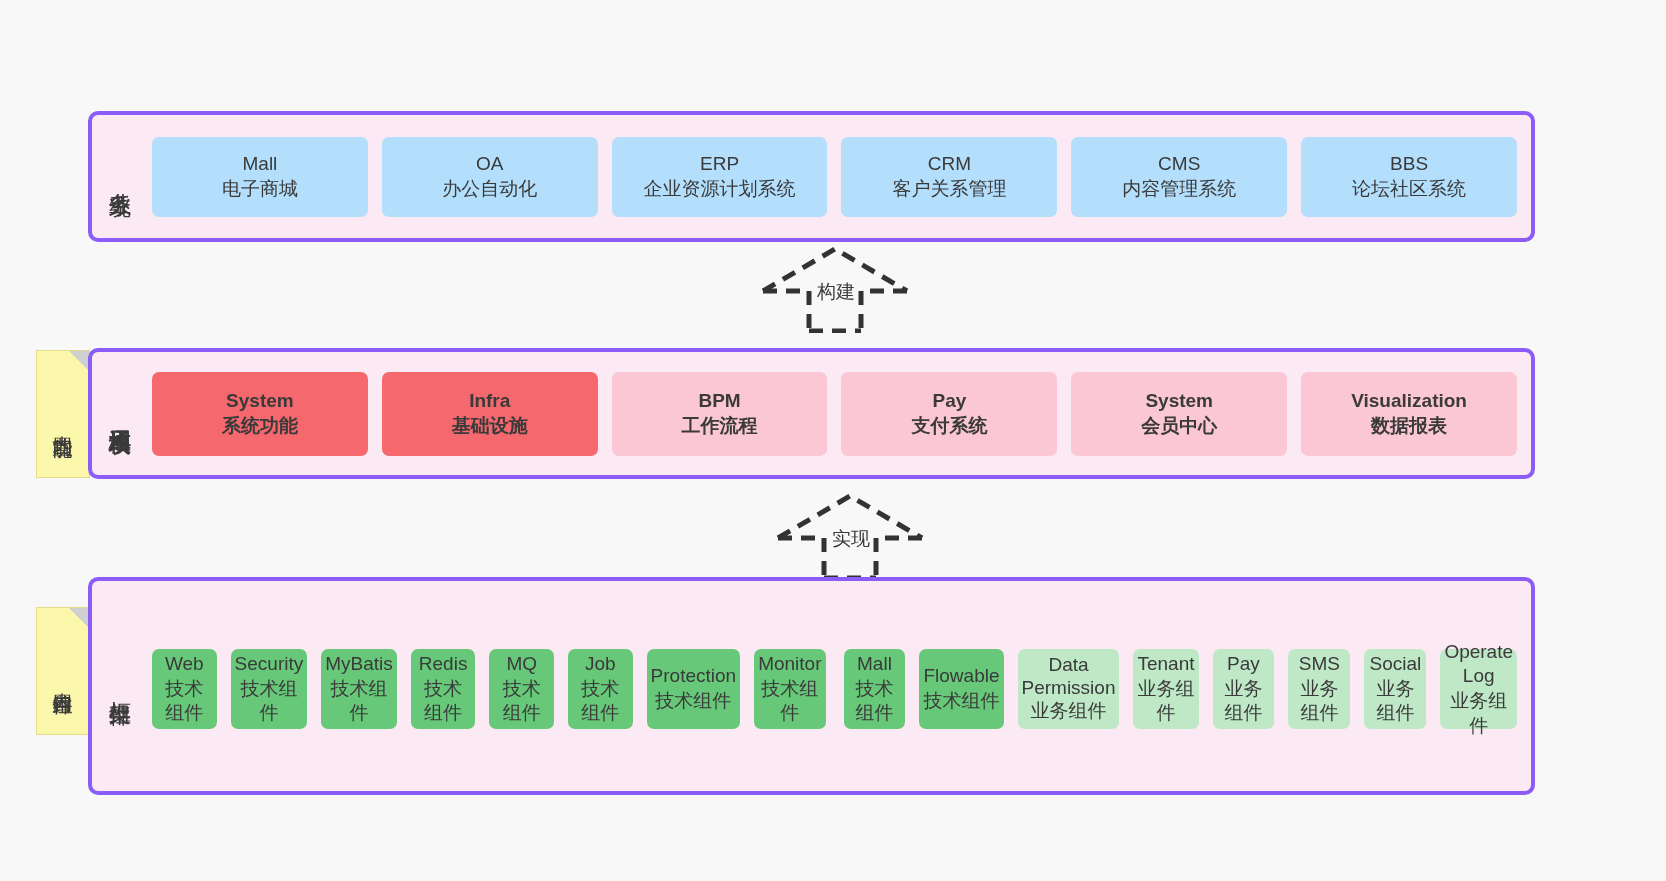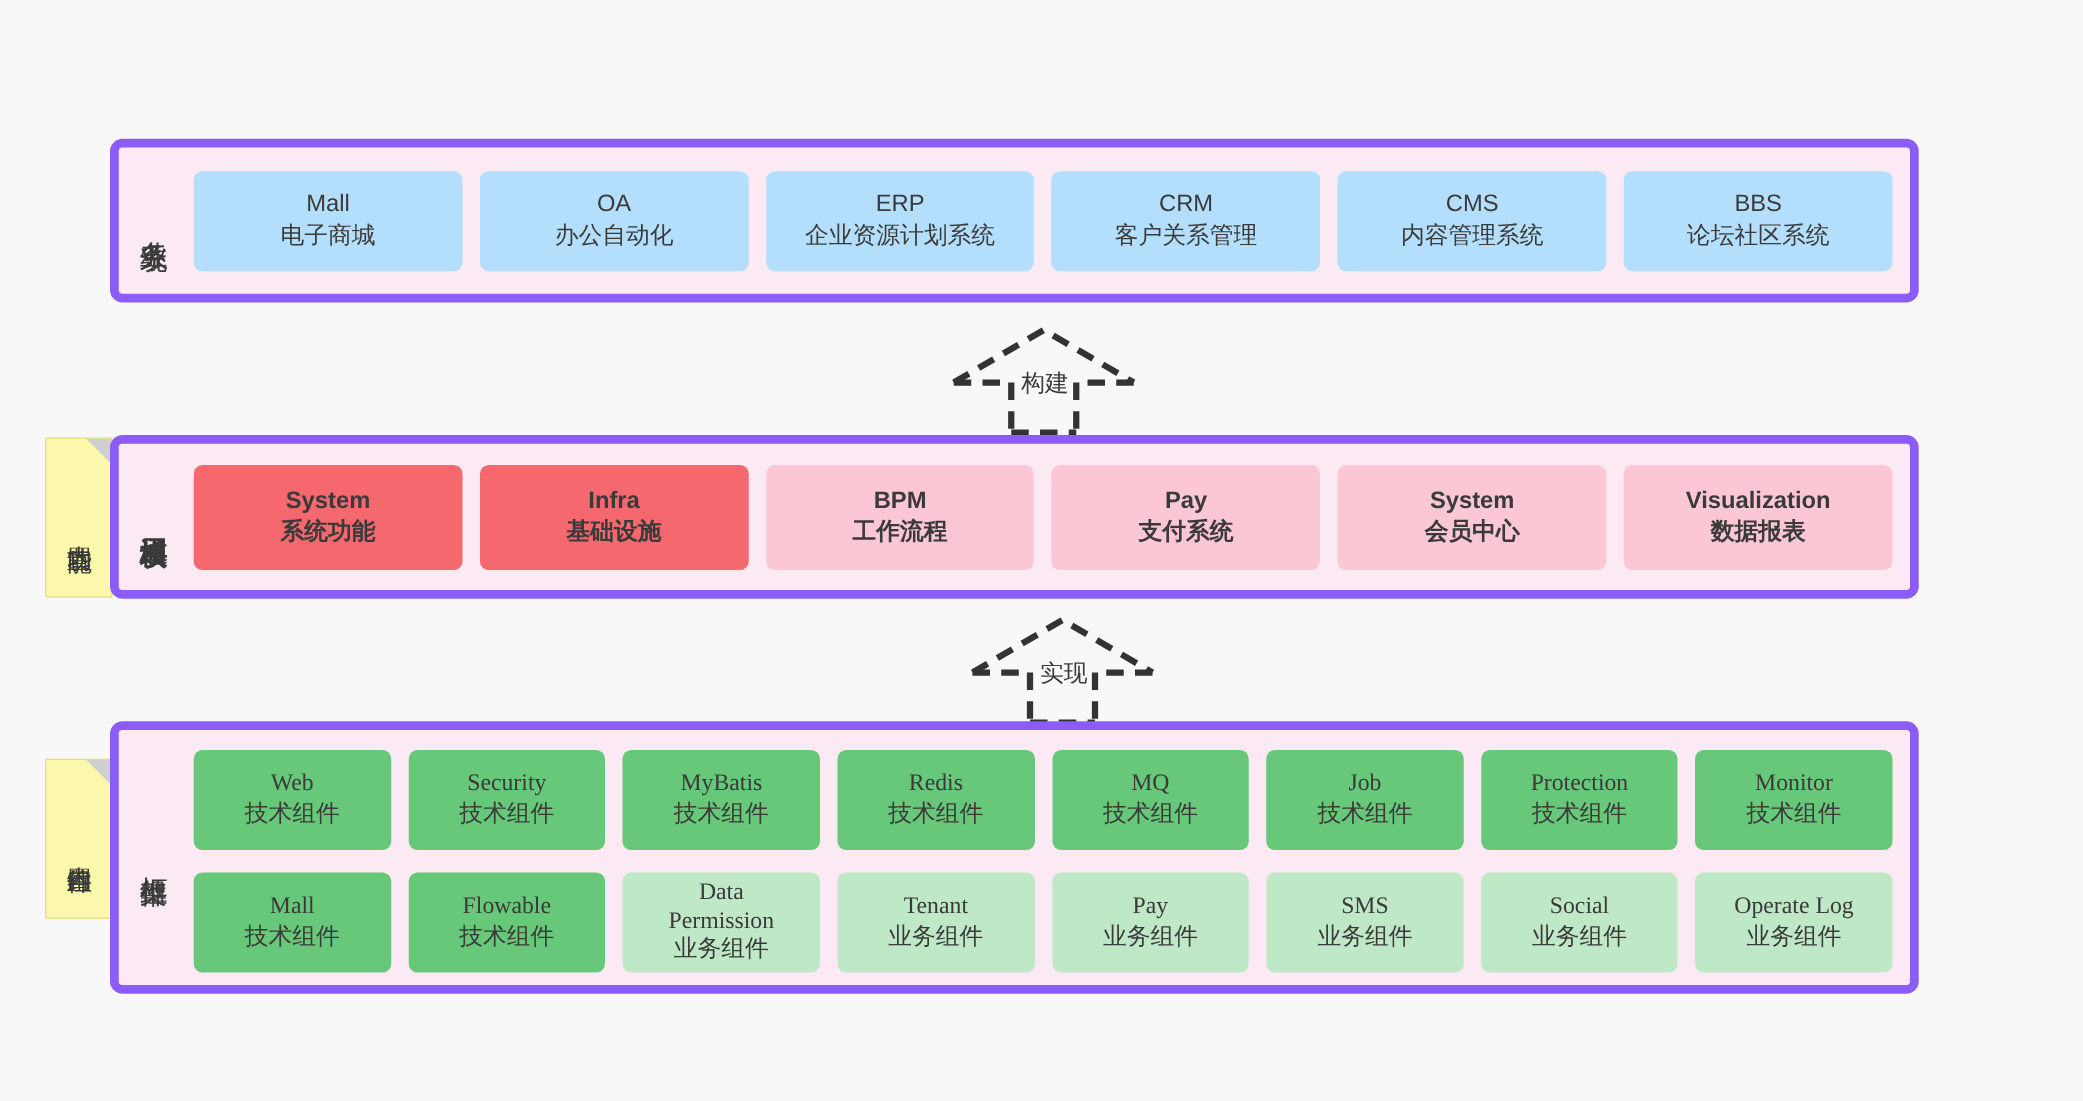--- a/index.html
+++ b/index.html
@@ -13,21 +13,21 @@
     position: relative;
     font-family: "Liberation Sans", "DejaVu Sans", sans-serif;
     color: #3a3a3a;
     overflow: hidden;
   }
 
   
   .layer {
     position: absolute;
     background: #fbeaf4;
-    border: 7px solid #8b5cf6;
+    border: 4px solid #8b5cf6;
     border-radius: 10px;
     box-sizing: border-box;
     display: flex;
     align-items: stretch;
   }
   .layer-title {
     flex: 0 0 auto;
     width: 44px;
     display: flex;
     align-items: center;
@@ -43,25 +43,23 @@
   }
   .layer-body {
     flex: 1 1 auto;
     display: flex;
     align-items: center;
     justify-content: space-between;
     padding: 0 14px 0 10px;
     gap: 14px;
   }
   .layer-body.two-rows {
-    flex-direction: column;
     justify-content: center;
     gap: 18px;
     padding: 20px 14px 14px 10px;
-    font-family: Liberation Serif, serif;
   }
   .row {
     display: flex;
     width: 100%;
     gap: 14px;
     justify-content: space-between;
   }
 
   
   .card {
@@ -159,21 +157,21 @@
       <span class="cn">内容管理系统</span>
     </div>
     <div class="card h-80 c-blue">
       <span class="en">BBS</span>
       <span class="cn">论坛社区系统</span>
     </div>
 
   </div>
 </div>
 
-<div class="arrow" style="left:755px; top:258px; width:160px; height:90px;">
+<div class="arrow" style="left:755px; top:243px; width:160px; height:90px;">
   <svg width="160" height="90" viewBox="0 0 160 90">
     <polyline points="8,48 80,6 152,48" fill="none" stroke="#333" stroke-width="5" stroke-dasharray="14,9" stroke-linecap="butt"></polyline>
     <polyline points="8,48 54,48 54,88" fill="none" stroke="#333" stroke-width="5" stroke-dasharray="14,9" stroke-linecap="butt"></polyline>
     <polyline points="152,48 106,48 106,88" fill="none" stroke="#333" stroke-width="5" stroke-dasharray="14,9" stroke-linecap="butt"></polyline>
     <polyline points="54,88 106,88" fill="none" stroke="#333" stroke-width="5" stroke-dasharray="14,9" stroke-linecap="butt"></polyline>
   </svg>
   <span class="arrow-label" style="left:62px; top:36px;">构建</span>
 </div>
 
 <div class="note" style="left:36px; top:350px; height:128px;">

